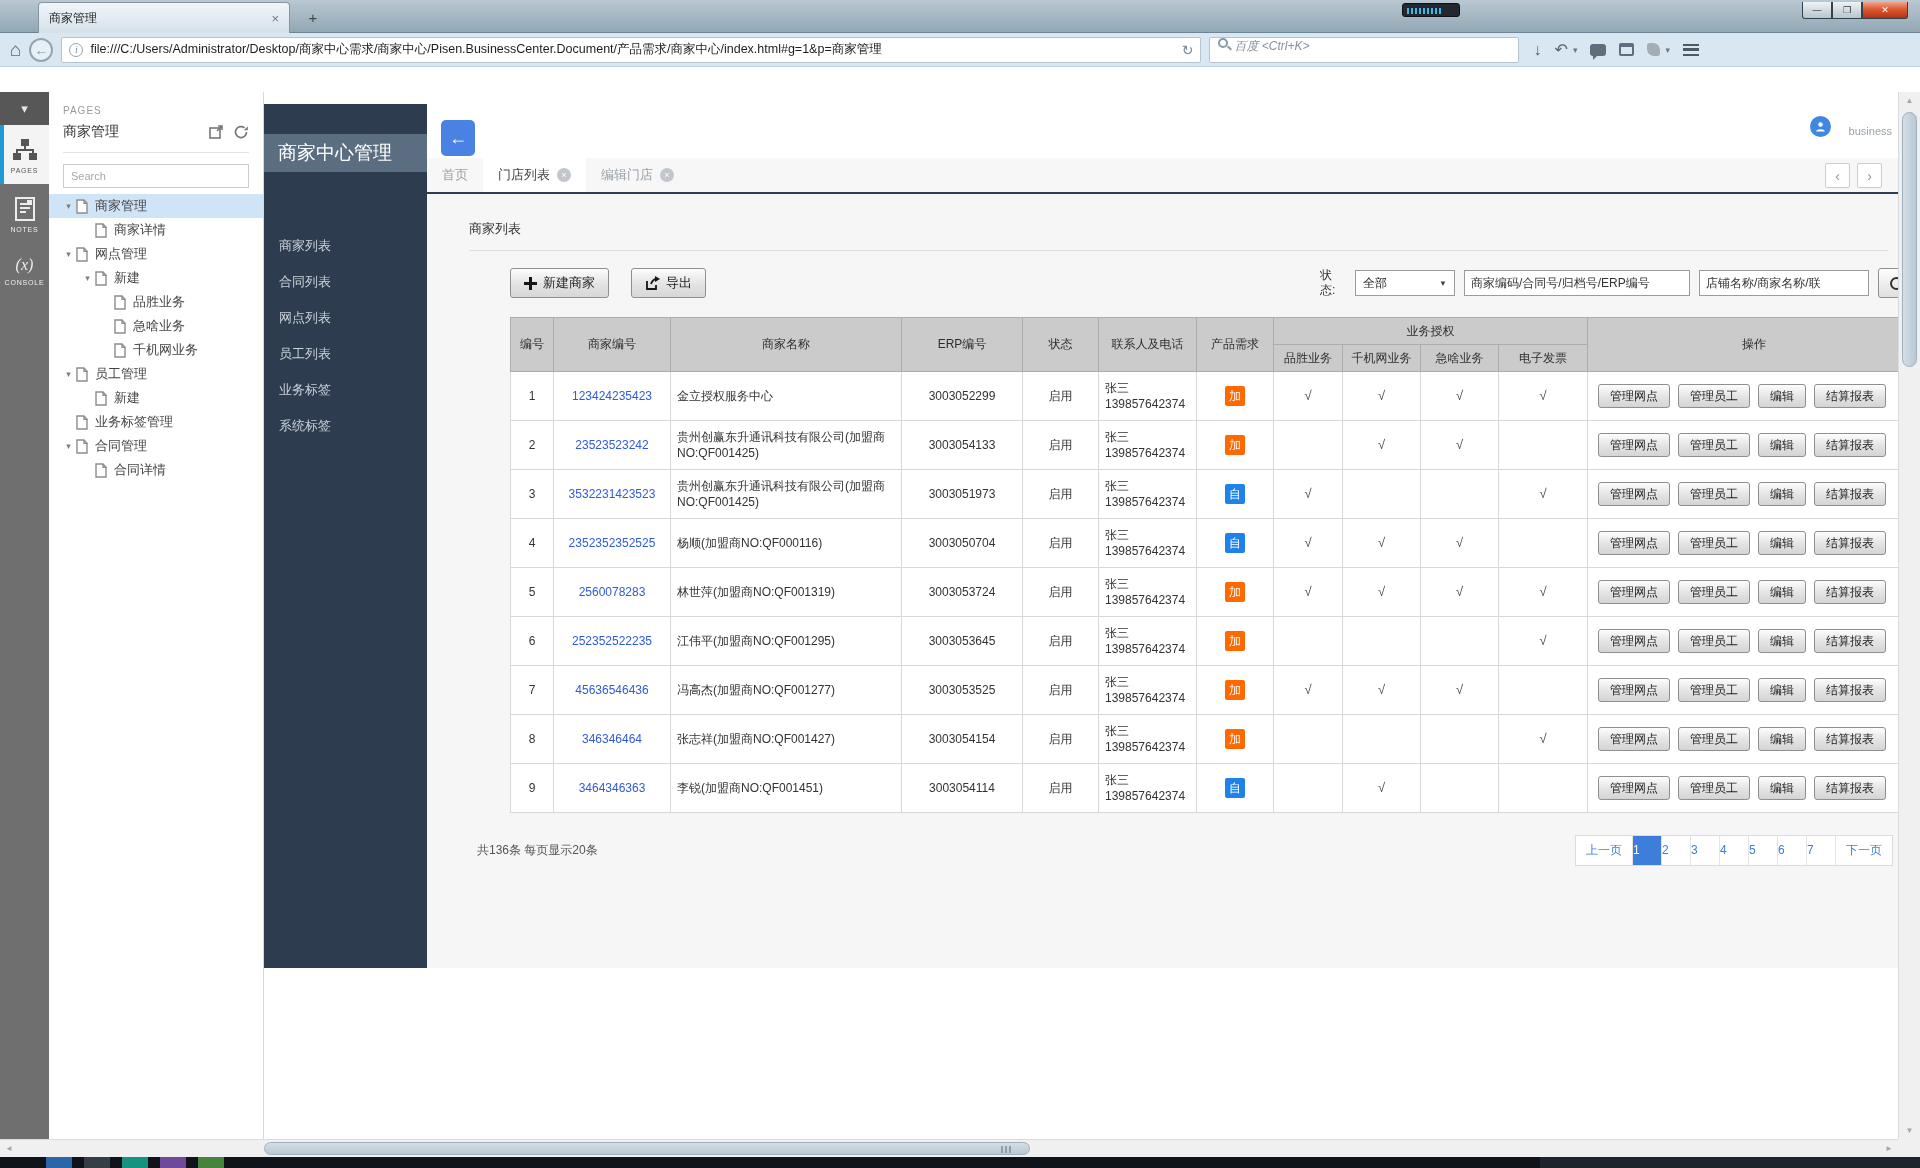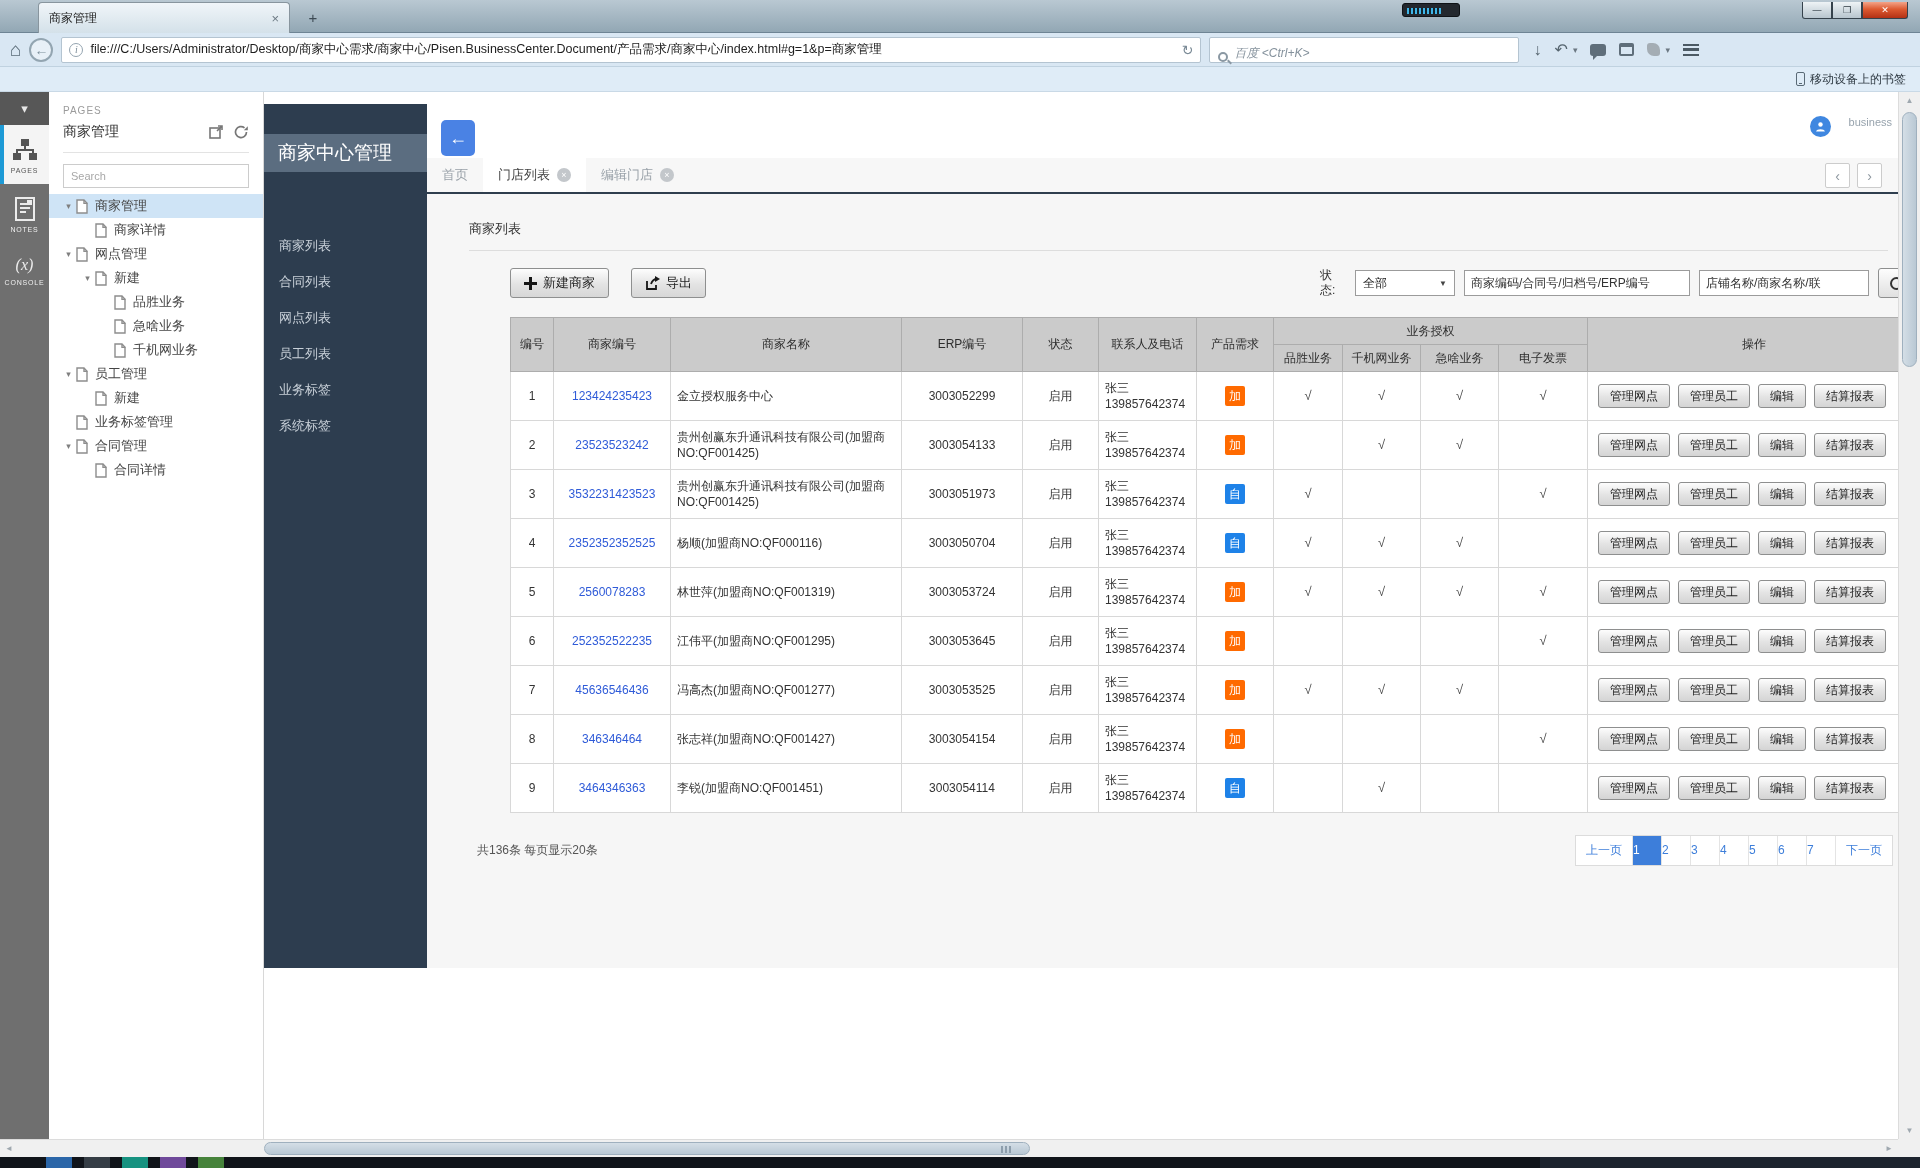--- a/index.html
+++ b/index.html
@@ -33,21 +33,21 @@
   .home-glyph { font-size:19px; color:#5c6d79; line-height:19px; }
   .back-circle { width:24px; height:24px; border:2px solid #93a5b1; border-radius:50%; color:#7d8f9b;
     font-size:14px; display:flex; align-items:center; justify-content:center; background:#e8f0f7; }
   .url-field { width:1140px; height:26px; background:#fff; border:1px solid #b4c4d1; border-radius:2px;
     display:flex; align-items:center; padding:0 7px; gap:7px; }
   .info-dot { width:14px; height:14px; border:1px solid #94a4b0; border-radius:50%; color:#7c8c98;
     font-size:10px; font-style:italic; font-family:"Liberation Serif",serif; text-align:center; line-height:12px; flex:0 0 auto; }
   .url-text { flex:1; font-size:12.5px; color:#1d1d1d; white-space:nowrap; overflow:hidden; }
   .reload-glyph { color:#7a8a96; font-size:14px; flex:0 0 auto; }
   .search-field { width:310px; height:26px; background:#fff; border:1px solid #b4c4d1; border-radius:2px;
-    display:flex; align-items:flex-end; padding:0 8px; gap:6px; }
+    display:flex; align-items:flex-start; padding:0 8px; gap:6px; }
   .mag { position:relative; width:10px; height:10px; border:2px solid #8a98a3; border-radius:50%; flex:0 0 auto; }
   .mag::after { content:""; position:absolute; left:7px; top:7px; width:5px; height:2px; background:#8a98a3; transform:rotate(45deg); }
   .search-ph { font-size:12px; color:#84919c; font-style:italic; white-space:nowrap; }
   .nav-icons { display:flex; align-items:center; gap:13px; margin-left:6px; color:#56656f; }
   .ni { font-size:16px; line-height:16px; }
   .ni-caret { font-size:9px; color:#6b7882; margin-left:-8px; }
   .chat-bubble { width:16px; height:12px; background:#5f6e7a; border-radius:3px; position:relative; }
   .chat-bubble::after { content:""; position:absolute; left:3px; bottom:-4px; border:4px solid transparent; border-top-color:#5f6e7a; border-left-color:#5f6e7a; }
   .win-icon { width:15px; height:13px; border:2px solid #5f6e7a; border-top-width:4px; border-radius:2px; }
   .plugin-blob { width:13px; height:13px; background:#9aa2a8; border-radius:3px 7px 3px 7px; opacity:.85; }
@@ -93,21 +93,21 @@
   .app-sidebar { position:absolute; left:264px; top:104px; width:163px; height:864px; background:#2d3d4f; }
   .as-header { margin-top:30px; height:38px; background:#5b6d80; color:#fff; font-size:19px;
     display:flex; align-items:center; padding-left:14px; }
   .as-list { margin-top:56px; }
   .as-item { height:36px; line-height:36px; padding-left:15px; color:#c9d1d9; font-size:13px; cursor:default; }
 
   
   .main { position:absolute; left:427px; top:104px; width:1471px; height:1035px; background:#fff; }
   .back-btn { position:absolute; left:14px; top:16px; width:34px; height:36px; background:#4a82e4;
     border-radius:5px; color:#fff; font-size:18px; display:flex; align-items:center; justify-content:center; }
-  .user-chip { position:absolute; right:6px; top:12px; display:flex; align-items:flex-start; gap:18px; }
+  .user-chip { position:absolute; right:6px; top:12px; display:flex; align-items:flex-end; gap:18px; }
   .avatar { width:21px; height:21px; border-radius:50%; background:#3f87e0; display:flex; align-items:center; justify-content:center; }
   .user-name { font-size:11px; color:#97a3ad; }
   .tab-strip { position:absolute; left:0; top:54px; width:100%; height:36px; background:#f7f7f7;
     border-bottom:2px solid #2f3e4e; display:flex; align-items:stretch; }
   .ctab { display:flex; align-items:center; gap:7px; padding:0 15px; font-size:13px; color:#9aa2a9; }
   .ctab.active { background:#fff; color:#444; }
   .close-dot { width:14px; height:14px; border-radius:50%; background:#c3c7cb; color:#fff; font-size:9px;
     line-height:14px; text-align:center; }
   .tab-nav { position:absolute; right:16px; top:59px; display:flex; gap:7px; }
   .tab-nav-btn { width:25px; height:25px; border:1px solid #ccc; background:#fff; border-radius:2px;
@@ -221,24 +221,20 @@
       <span class="ni">↶</span>
       <span class="ni-caret">▾</span>
       <span class="chat-bubble"></span>
       <span class="win-icon"></span>
       <span class="plugin-blob"></span>
       <span class="ni-caret">▾</span>
       <span class="burger"></span>
     </div>
   </div>
 
-  <div class="bookbar">
-    <span class="phone-icon"></span>
-    <span class="bb-label">移动设备上的书签</span>
-  </div>
 
   <div class="rail">
     <div class="rail-chevron">▾</div>
     <div class="rail-item active">
       <svg width="26" height="24" viewBox="0 0 26 24">
         <rect x="9" y="1" width="8" height="7" fill="#555"></rect>
         <rect x="1" y="15" width="8" height="7" fill="#555"></rect>
         <rect x="17" y="15" width="8" height="7" fill="#555"></rect>
         <path d="M13 8v4 M5 15v-3h16v3" stroke="#555" stroke-width="2" fill="none"></path>
       </svg>

